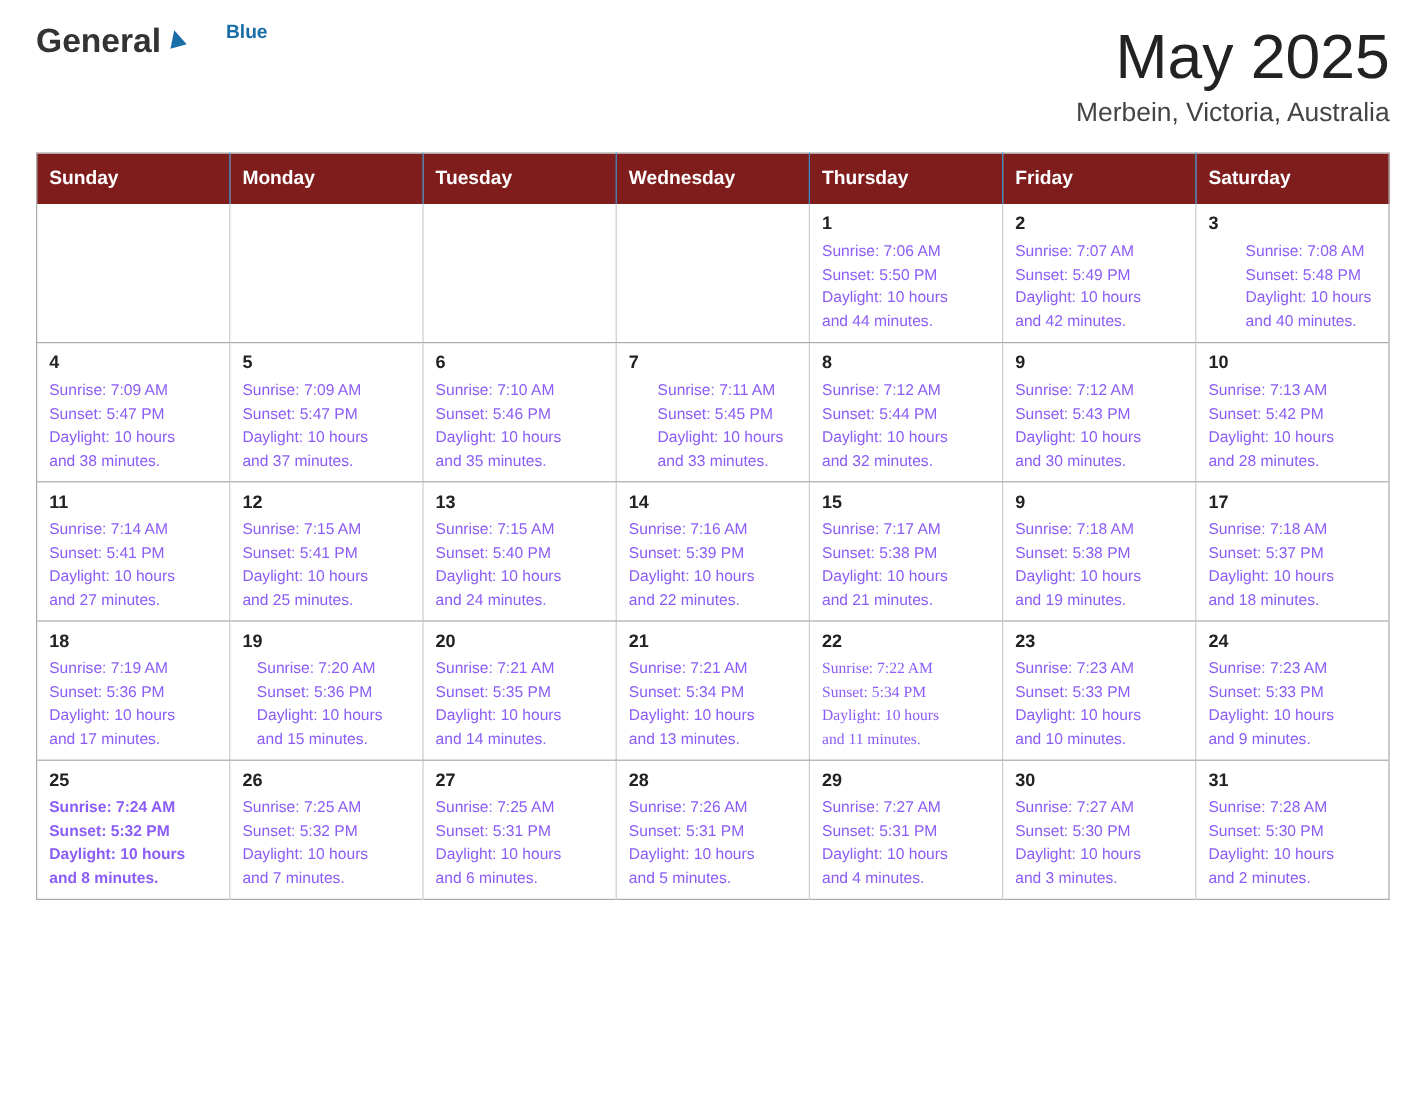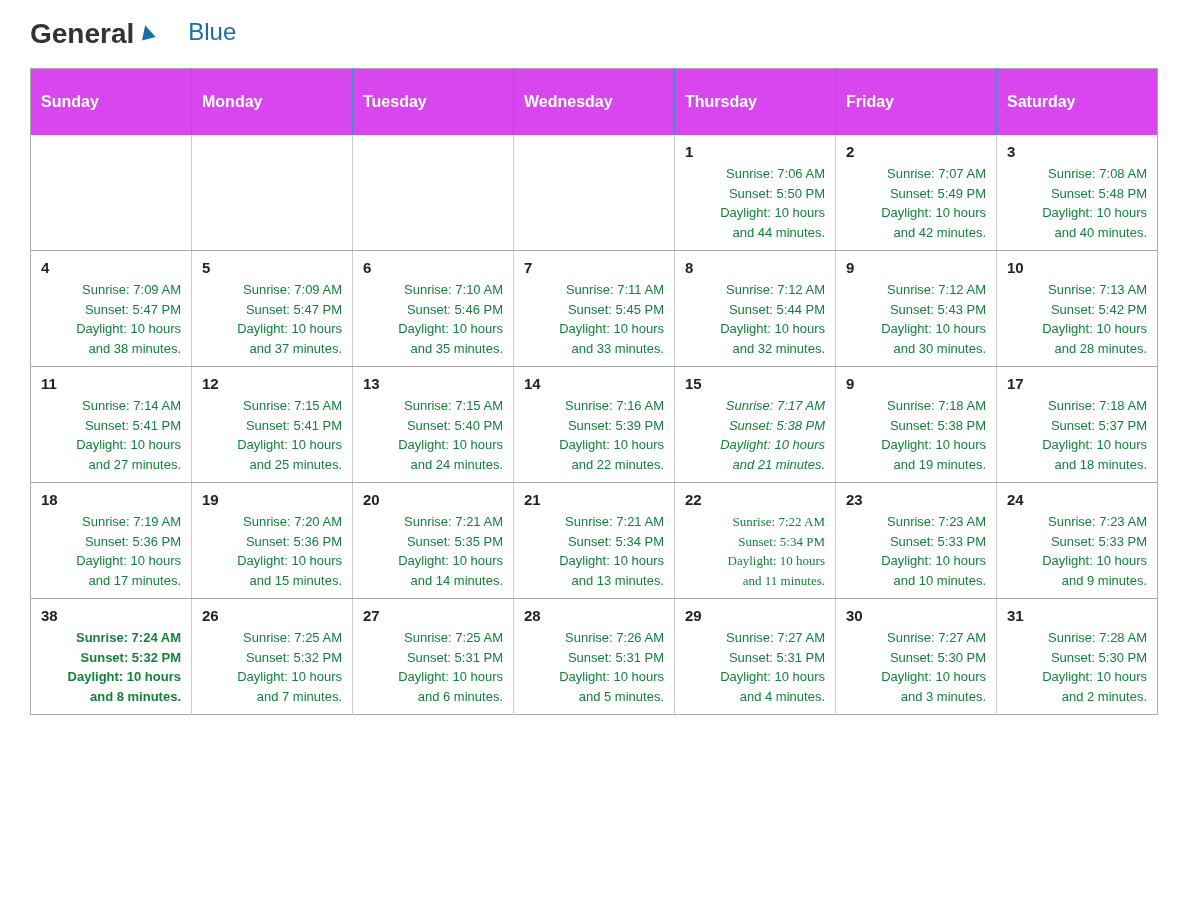--- a/index.html
+++ b/index.html
@@ -22,22 +22,22 @@
       flex-direction: row;
       align-items: flex-start;
     }
     .logo-general {
       font-size: 28px;
       font-weight: bold;
       color: #333;
       line-height: 1;
     }
     .logo-blue {
-      font-size: 24px;
-      font-weight: normal;
+      font-size: 16px;
+      font-weight: bold;
       color: #1a6ea8;
       margin-left: 30px;
       line-height: 1;
     }
     .title-section {
       text-align: right;
     }
     .month-year {
       font-size: 52px;
       font-weight: normal;
@@ -48,23 +48,23 @@
       font-size: 22px;
       color: #444;
       margin-top: 4px;
     }
     .calendar {
       width: 100%;
       border-collapse: collapse;
       border: 1px solid #aaa;
     }
     .calendar th {
-      background-color: #d946ef;
+      background-color: #7f1d1d;
       color: #fff;
-      padding: 24px 10px;
+      padding: 12px 10px;
       text-align: left;
       font-size: 16px;
       font-weight: bold;
       border-right: 1px solid #3a8ec8;
     }
     .calendar th:last-child {
       border-right: none;
     }
     .calendar td {
       vertical-align: top;
@@ -83,41 +83,44 @@
       border-bottom: none;
     }
     .day-number {
       font-size: 15px;
       font-weight: bold;
       margin-bottom: 4px;
       color: #222;
     }
     .day-info {
       font-size: 13px;
-      color: #15803d;
+      color: #8b5cf6;
       line-height: 1.5;
-      text-align: right;
     }
     .empty-cell {
       background: #fff;
     }
   </style>
 </head>
 <body>
 
 <div class="header">
   <div class="logo">
     <div style="display:flex; align-items:center;">
       <span class="logo-general">General</span>
       <svg width="22" height="22" viewBox="0 0 22 22" style="margin-left:2px; margin-top:-4px;">
         <polygon points="4,18 18,18 11,4" fill="#1a6ea8" transform="rotate(-15,11,11)"></polygon>
       </svg>
     </div>
     <span class="logo-blue">Blue</span>
   </div>
+  <div class="title-section">
+    <div class="month-year">May 2025</div>
+    <div class="location">Merbein, Victoria, Australia</div>
+  </div>
 </div>
 
 <table class="calendar">
   <thead>
     <tr>
     <th>Sunday</th>
         <th>Monday</th>
         <th>Tuesday</th>
         <th>Wednesday</th>
         <th>Thursday</th>
@@ -228,21 +231,21 @@
         </td>
         <td>
           <div class="day-number">14</div>
           <div class="day-info" style="white-space: pre-line;">Sunrise: 7:16 AM
 Sunset: 5:39 PM
 Daylight: 10 hours
 and 22 minutes.</div>
         </td>
         <td>
           <div class="day-number">15</div>
-          <div class="day-info" style="white-space: pre-line; font-style: italic;">Sunrise: 7:17 AM
+          <div class="day-info" style="white-space: pre-line;">Sunrise: 7:17 AM
 Sunset: 5:38 PM
 Daylight: 10 hours
 and 21 minutes.</div>
         </td>
         <td>
           <div class="day-number">9</div>
           <div class="day-info" style="white-space: pre-line;">Sunrise: 7:18 AM
 Sunset: 5:38 PM
 Daylight: 10 hours
 and 19 minutes.</div>
@@ -301,21 +304,21 @@
         <td>
           <div class="day-number">24</div>
           <div class="day-info" style="white-space: pre-line;">Sunrise: 7:23 AM
 Sunset: 5:33 PM
 Daylight: 10 hours
 and 9 minutes.</div>
         </td>
       </tr>
       <tr>
         <td>
-          <div class="day-number">38</div>
+          <div class="day-number">25</div>
           <div class="day-info" style="white-space: pre-line; font-weight: bold;">Sunrise: 7:24 AM
 Sunset: 5:32 PM
 Daylight: 10 hours
 and 8 minutes.</div>
         </td>
         <td>
           <div class="day-number">26</div>
           <div class="day-info" style="white-space: pre-line;">Sunrise: 7:25 AM
 Sunset: 5:32 PM
 Daylight: 10 hours

